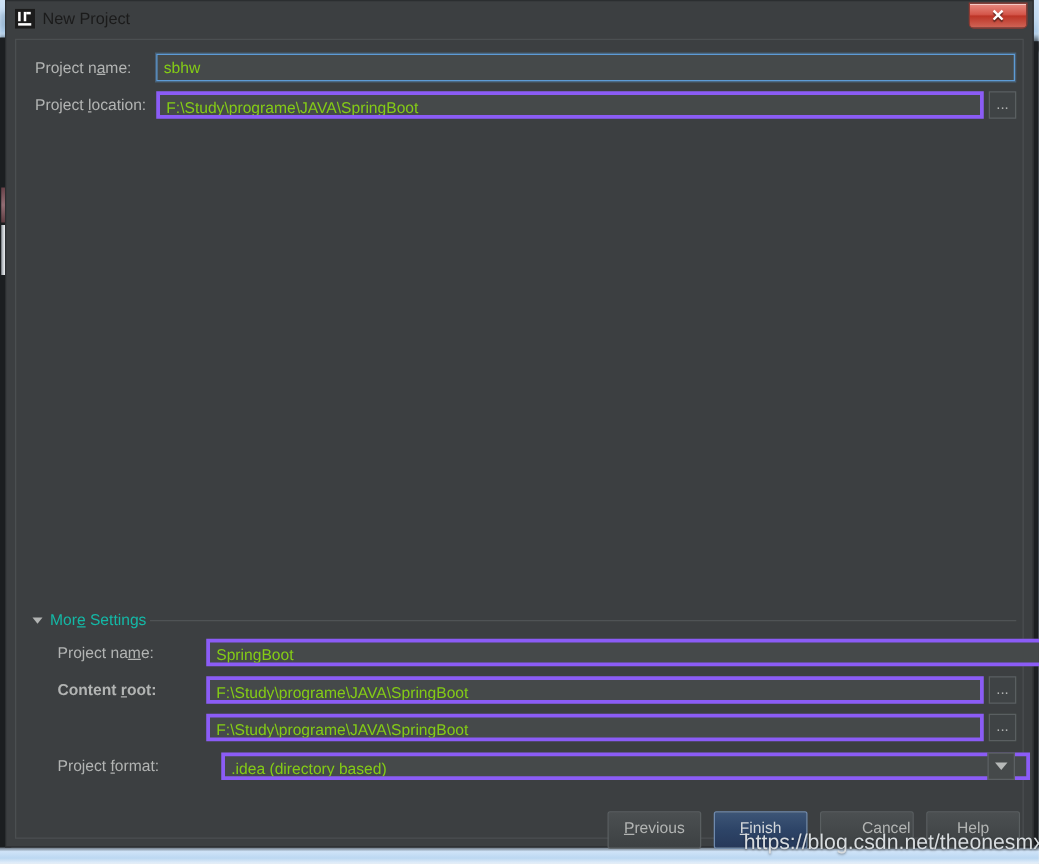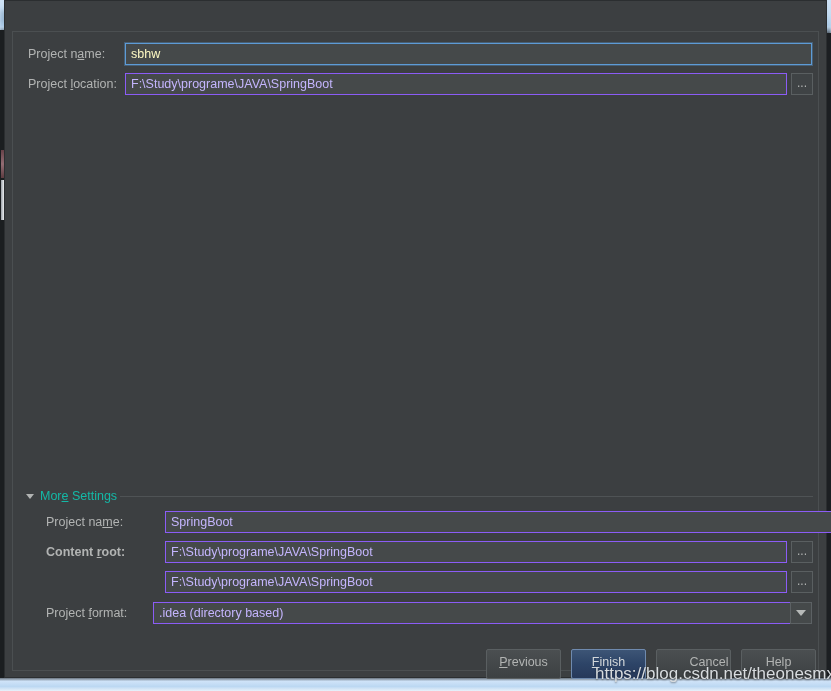--- a/index.html
+++ b/index.html
@@ -150,34 +150,34 @@
     line-height: 22px;
     font-family: "Liberation Sans", sans-serif;
   }
   .lbl u { text-decoration: underline; }
 
   .field {
     position: absolute;
     height: 22px;
     box-sizing: border-box;
     background: #45494a;
-    border: 1px solid #8b5cf6;
-    color: #c4b5fd;
+    border: 3px solid #8b5cf6;
+    color: #84cc16;
     font-size: 12.5px;
     line-height: 20px;
     padding: 0 5px;
     white-space: nowrap;
     overflow: hidden;
     font-family: "Liberation Sans", sans-serif;
   }
   .field.focused {
     background: #45494a;
     border: 1px solid #5d9bd6;
     box-shadow: 0 0 0 1px rgba(93,155,214,0.35);
-    color: #fef9c3;
+    color: #84cc16;
   }
   .browse {
     position: absolute;
     height: 22px;
     width: 22px;
     box-sizing: border-box;
     background: #3f4345;
     border: 1px solid #5a5f61;
     color: #b2b4b3;
     font-size: 12px;
@@ -285,20 +285,35 @@
   <div class="bg-bottom-glow"></div>
 
   <div class="left-sliver">
     <div class="left-redmark"></div>
     <div class="left-thumb"></div>
   </div>
 </div>
 
 <div id="dialog">
 
+  <div class="titlebar">
+    <span class="title-icon">
+      <svg width="16" height="16" viewBox="0 0 16 16">
+        <rect x="0" y="0" width="16" height="16" fill="#1b1b1b"></rect>
+        <rect x="2.5" y="2.5" width="2" height="7.5" fill="#ffffff"></rect>
+        <rect x="7" y="2.5" width="2" height="7.5" fill="#ffffff"></rect>
+        <rect x="9" y="2.5" width="3.6" height="2" fill="#ffffff"></rect>
+        <rect x="2.5" y="11.5" width="10.5" height="2" fill="#ffffff"></rect>
+      </svg>
+    </span>
+    <span class="title-text">New Project</span>
+    <div class="close-btn">
+      <span class="close-x">✕</span>
+    </div>
+  </div>
 
   <div class="content">
 
     <div class="lbl" style="left:15px; top:11px;">
       <span>Project n</span><u>a</u><span>me:</span>
     </div>
     <div class="field focused" style="left:112px; top:11px; width:687px;">sbhw</div>
 
     <div class="lbl" style="left:15px; top:41px;text-align:center;">
       <span>Project </span><u>l</u><span>ocation:</span>
@@ -324,21 +339,21 @@
     </div>
     <div class="field" style="left:152px; top:509px; width:622px;">F:\Study\programe\JAVA\SpringBoot</div>
     <div class="browse" style="left:778px; top:509px;">...</div>
 
     <div class="field" style="left:152px; top:539px; width:622px;">F:\Study\programe\JAVA\SpringBoot</div>
     <div class="browse" style="left:778px; top:539px;">...</div>
 
     <div class="lbl" style="left:33px; top:570px;">
       <span>Project </span><u>f</u><span>ormat:</span>
     </div>
-    <div class="field" style="left:140px; top:570px; width:647px;">.idea (directory based)</div>
+    <div class="field" style="left:164px; top:570px; width:647px;">.idea (directory based)</div>
     <div class="combo-arrow" style="left:777px; top:570px;">
       <span class="tri-down"></span>
     </div>
 
     <div class="btn" style="left:473px; top:617px; width:75px;">
       <span></span><u>P</u><span>revious</span>
     </div>
     <div class="btn default" style="left:558px; top:617px; width:75px;">
       <span></span><u>F</u><span>inish</span>
     </div>

